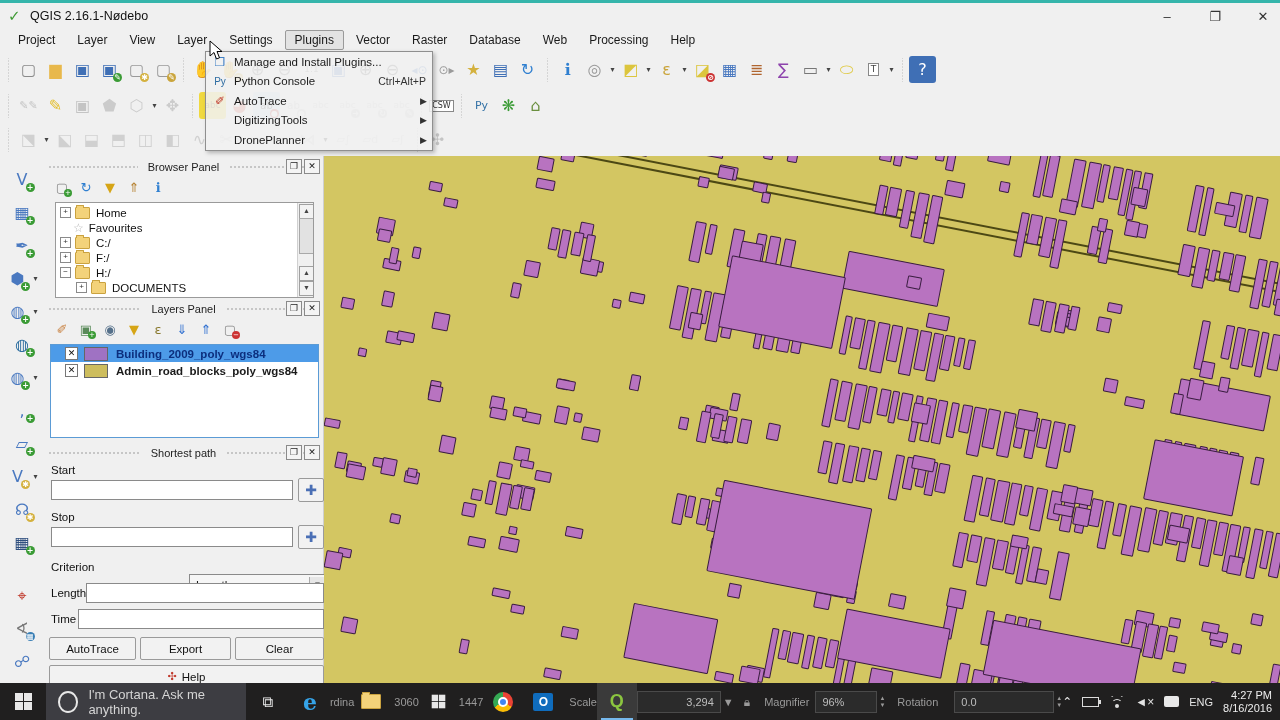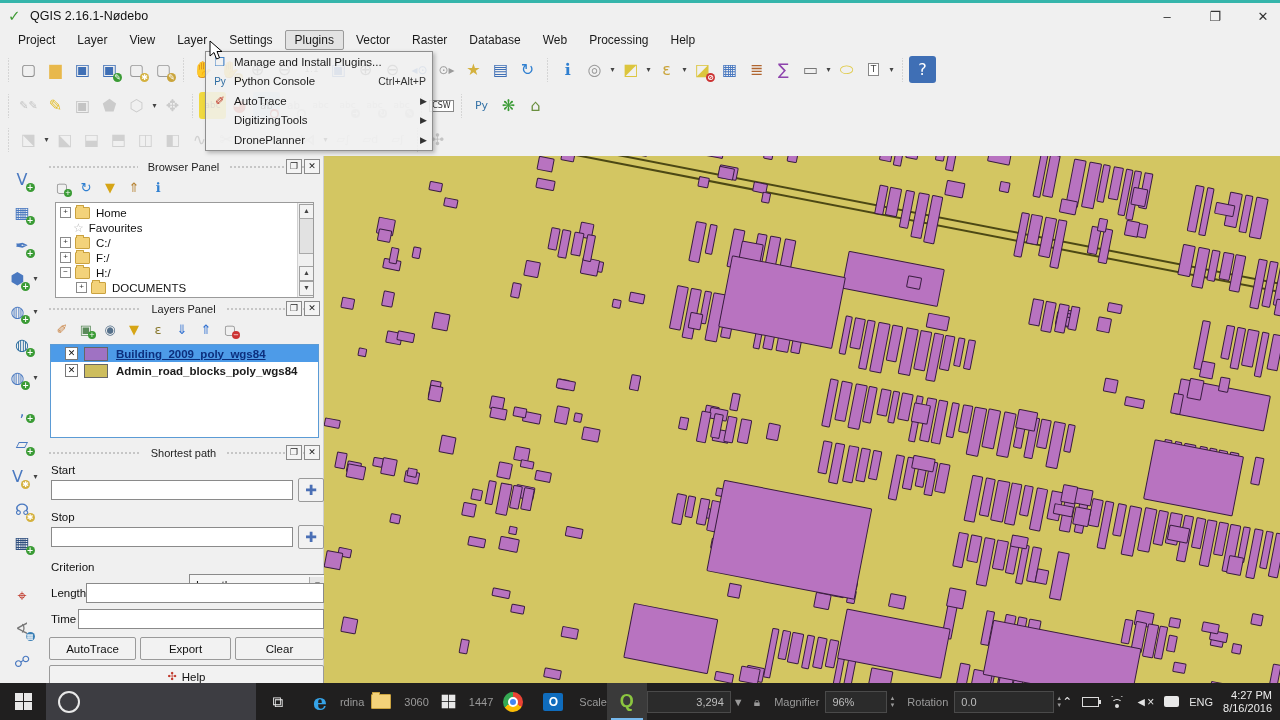--- a/index.html
+++ b/index.html
@@ -54,21 +54,21 @@
   .folder{width:13px;height:10px;background:#f3d27a;border:1px solid #caa23f;border-radius:1px;margin-right:6px;position:relative;flex:0 0 auto;}
   .folder:before{content:"";position:absolute;left:0;top:-3px;width:6px;height:2px;background:#f3d27a;border:1px solid #caa23f;border-bottom:none;border-radius:1px 1px 0 0;}
   .star{color:#b9b9b9;font-size:12px;margin-right:5px;flex:0 0 auto;}
   
   .sb{position:absolute;right:0;top:0;width:15px;height:100%;background:#f0f0f0;border-left:1px solid #d0d0d0;}
   .sb .btn{position:absolute;left:1px;width:13px;height:13px;border:1px solid #a0a0a0;background:#f2f2f2;font-size:7px;text-align:center;line-height:12px;color:#444;}
   .sb .thumb{position:absolute;left:1px;width:13px;background:#e2e2e2;border:1px solid #a9a9a9;}
   
   .layer-row{display:flex;align-items:center;height:17px;padding-left:4px;font-size:11.5px;font-weight:bold;}
   .layer-row.selected{background:#4d9be8;}
-  .layer-row.selected .lname{color:#0c2f7e;text-decoration:underline;}
+  .layer-row.selected .lname{color:#0c2f7e;}
   .chk{width:11px;height:11px;border:1px solid #777;background:#fff;font-size:9px;line-height:10px;text-align:center;color:#111;margin:0 6px 0 10px;flex:0 0 auto;}
   .swatch{width:22px;height:12px;border:1px solid #666;margin-right:8px;flex:0 0 auto;}
   
   .sp-label{font-size:11.5px;color:#111;}
   .sp-input{background:#fff;border:1px solid #8a8a8a;height:18px;}
   .cap-btn{width:24px;height:22px;border:1px solid #9a9a9a;background:#f2f2f2;border-radius:2px;display:flex;align-items:center;justify-content:center;color:#4a6fb5;font-size:14px;}
   .sp-btn{border:1px solid #9a9a9a;background:#f2f2f2;border-radius:2px;height:21px;display:flex;align-items:center;justify-content:center;font-size:11.5px;color:#111;}
   .sel{background:#f6f6f6;border:1px solid #8a8a8a;height:19px;display:flex;align-items:center;font-size:11.5px;padding-left:6px;position:relative;}
   .sel .arrow{position:absolute;right:2px;top:2px;bottom:2px;width:15px;background:#e6e6e6;border-left:1px solid #aaa;font-size:8px;display:flex;align-items:center;justify-content:center;color:#333;}
   
@@ -1321,20 +1321,21 @@
     <div class="tb-btn" id="start">
       <span class="winlogo">
           <span></span>
           <span></span>
           <span></span>
           <span></span>
         </span>
     </div>
     <div id="cortana">
       <span class="ring"></span>
+      <span class="hint">I'm Cortana. Ask me anything.</span>
     </div>
     <div class="tb-btn" id="taskview">⧉</div>
 
     <div class="app">
         <span style="color:#35a3e8;font-size:22px;font-weight:bold;font-family:'DejaVu Serif',serif;">e</span>
       </div>
     <span class="frag">rdina</span>
     <div class="app">
         <span class="folder" style="width:18px;height:13px;"></span>
       </div>
@@ -1368,21 +1369,21 @@
     <span class="tray-ico" style="margin-left:10px;color:#9a9a9a;">🔒︎</span>
     <span class="frag" style="margin-left:14px;">Magnifier</span>
     <div class="statbox" style="width:48px;margin-left:6px;">
         <span>96%</span>
       </div>
     <span class="spin">
         <span>▲</span>
         <span>▼</span>
       </span>
     <span class="frag" style="margin-left:12px;">Rotation</span>
-    <div class="statbox" style="width:86px;margin-left:6px;">
+    <div class="statbox" style="width:86px;margin-left:16px;">
         <span>0.0</span>
       </div>
     <span class="spin">
         <span>▲</span>
         <span>▼</span>
       </span>
 
     <div id="tray">
       <span class="tray-ico">⌃</span>
       <span class="battery"></span>

